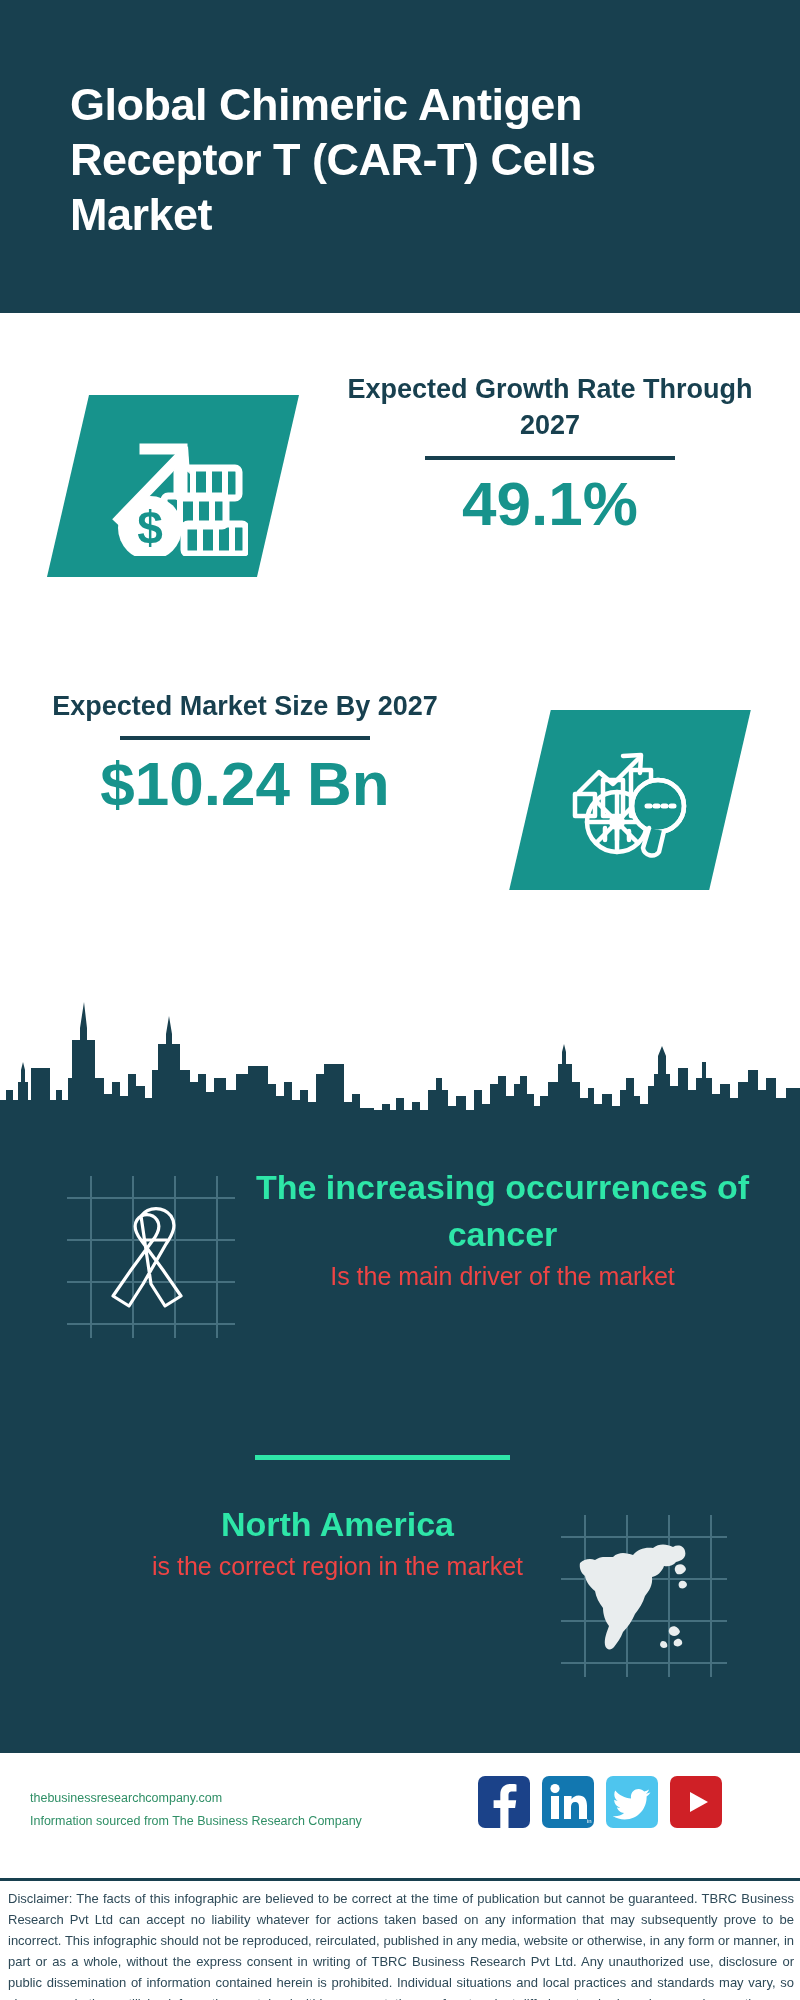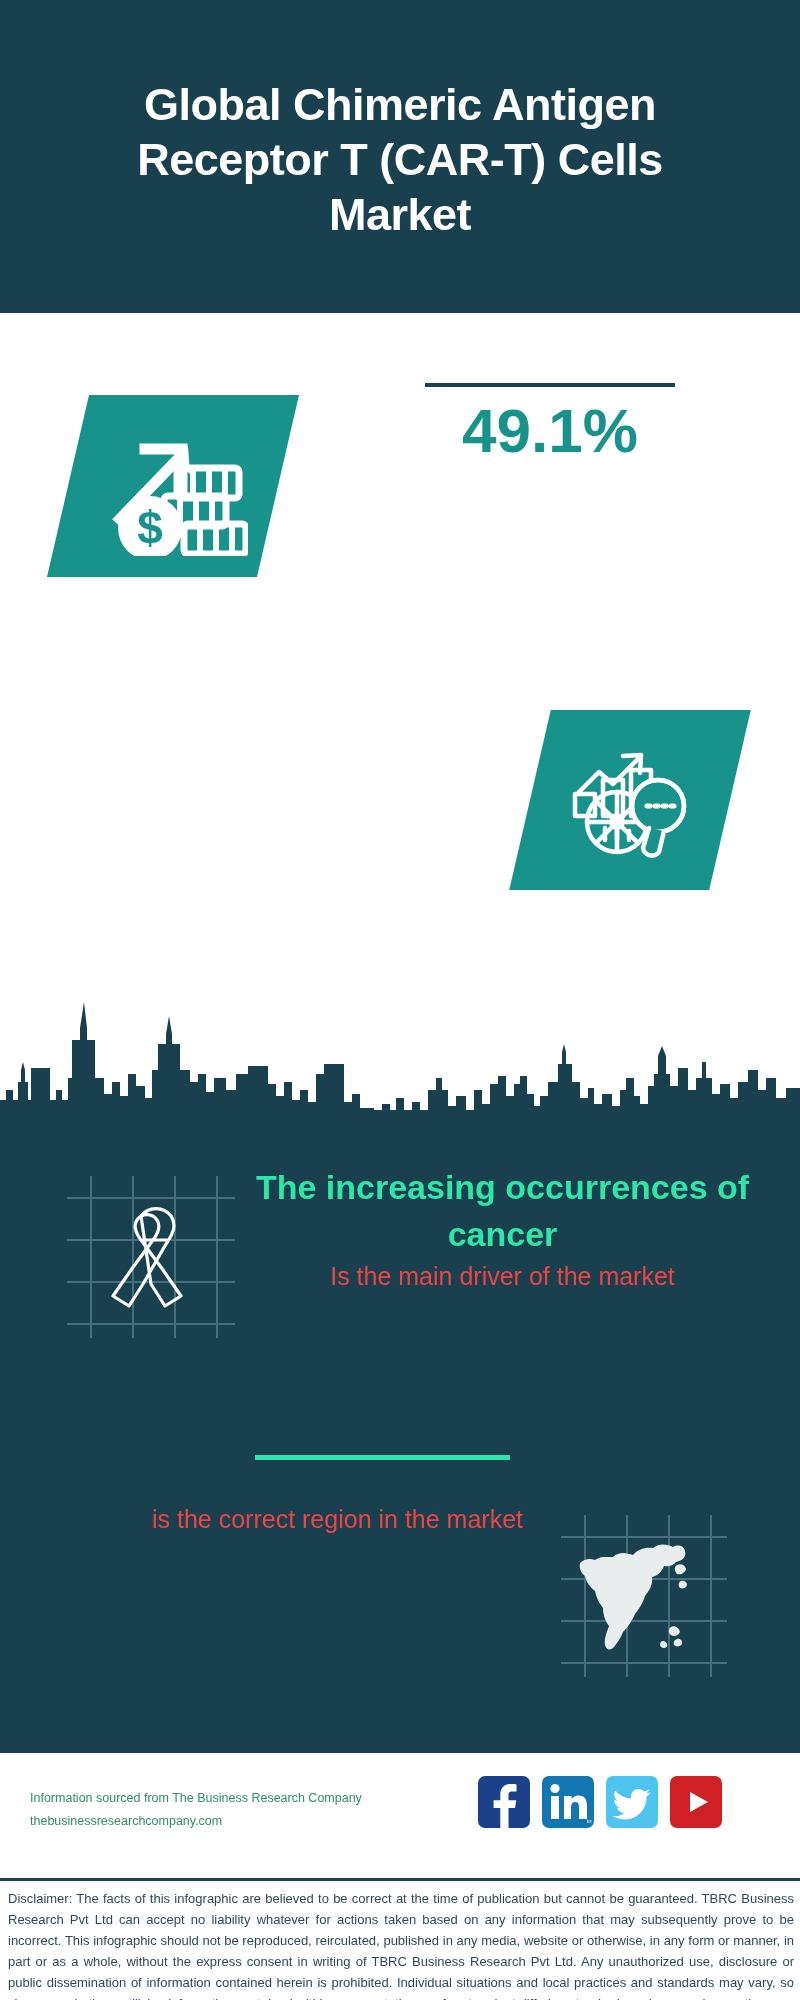--- a/index.html
+++ b/index.html
@@ -16,21 +16,20 @@
   .header{
     position:absolute; left:0; top:0; width:800px; height:313px;
     background:#18404f;
     display:flex; align-items:center; justify-content:center;
   }
   .header-title{
     color:#ffffff;
     font-size:45px;
     font-weight:bold;
     line-height:1.22;
-    text-align:center;
     letter-spacing:-0.5px;
     width:660px;
     padding-top:8px;
   }
 
   
   .stat1{ position:absolute; left:0; top:313px; width:800px; height:340px; }
   .para-left{
     position:absolute; left:68px; top:82px; width:210px; height:182px;
     background:#17938c;
@@ -154,26 +153,32 @@
 
         <rect x="86" y="108" width="62" height="30" rx="4" stroke="#ffffff" stroke-width="7" fill="none"></rect>
         <path d="M102 111 L102 135 M118 111 L118 135 M134 111 L134 135" stroke="#ffffff" stroke-width="6"></path>
 
         <circle cx="52" cy="112" r="32" fill="#ffffff"></circle>
         <text x="52" y="128" font-family="Liberation Sans, sans-serif" font-size="46" font-weight="bold" fill="#17938c" text-anchor="middle">$</text>
       </svg>
     </div>
 
     <div class="stat1-text">
+      <div class="stat-label">Expected Growth Rate Through 2027</div>
       <div class="rule-dark"></div>
       <div class="stat-value">49.1%</div>
     </div>
   </div>
 
   <div class="stat2">
+    <div class="stat2-text">
+      <div class="stat-label">Expected Market Size By 2027</div>
+      <div class="rule-dark"></div>
+      <div class="stat-value">$10.24 Bn</div>
+    </div>
 
     <div class="para-right"></div>
     <div class="para-right-inner">
       <svg width="130" height="128" viewBox="0 0 130 128" fill="none" stroke="#ffffff" stroke-width="4.5" stroke-linecap="round" stroke-linejoin="round">
 
         <path d="M14 56 L34 36 L48 48 L74 22"></path>
         <path d="M58 20 L76 19 L75 37"></path>
 
         <rect x="10" y="58" width="20" height="22"></rect>
         <rect x="38" y="44" width="20" height="36"></rect>
@@ -218,20 +223,21 @@
     <div class="fact-text" style="left:255px; top:14px; width:495px;">
       <div class="fact-hl">The increasing occurrences of cancer</div>
       <div class="fact-sub">Is the main driver of the market</div>
     </div>
   </div>
 
   <div class="green-divider"></div>
 
   <div class="fact fact-2">
     <div class="fact-text" style="left:55px; top:6px; width:565px;">
+      <div class="fact-hl">North America</div>
       <div class="fact-sub">is the correct region in the market</div>
     </div>
     <div class="icon-grid" style="left:555px; top:14px;">
       <svg width="190" height="175" viewBox="0 0 190 175" fill="none">
         <g stroke="#46707f" stroke-width="2">
           <path d="M6 28 H172 M6 70 H172 M6 112 H172 M6 154 H172"></path>
           <path d="M30 6 V168 M72 6 V168 M114 6 V168 M156 6 V168"></path>
         </g>
         <g fill="#e9edee">
           <path d="M58 48 c6 -6 14 -4 20 -2 c5 -6 12 -8 20 -7 c6 -5 14 -4 20 -1 c5 -3 11 -1 12 4 c2 7 -4 10 -9 11 c-3 4 -8 5 -12 4 c-2 6 -7 10 -12 11 c1 8 -3 14 -7 19 c-2 7 -6 13 -10 18 c-3 7 -7 13 -12 18 c-2 6 -6 11 -9 15 c-3 4 -8 3 -9 -2 c-1 -7 2 -13 4 -19 c-4 -5 -6 -12 -6 -18 c-4 -5 -7 -11 -8 -17 c-5 -4 -9 -9 -10 -15 c-4 -3 -6 -8 -5 -13 c4 -4 10 -5 15 -3 c3 -2 6 -3 8 -3 Z"></path>
@@ -241,22 +247,22 @@
           <path d="M122 130 c3 -1 6 2 5 5 c-2 3 -6 3 -8 1 c-1 -3 0 -5 3 -6 Z"></path>
           <path d="M108 132 c3 0 5 3 4 6 c-3 2 -6 1 -7 -2 c0 -2 1 -4 3 -4 Z"></path>
           <path d="M96 42 c4 -2 8 0 9 3 c-2 4 -7 4 -10 2 c-1 -2 0 -4 1 -5 Z"></path>
         </g>
       </svg>
     </div>
   </div>
 
   <div class="footer">
     <div class="footer-src">
+      <div>thebusinessresearchcompany.com</div>
       <div>Information sourced from The Business Research Company</div>
-      <div>thebusinessresearchcompany.com</div>
     </div>
 
     <div class="socials">
       <div class="sbox" style="background:#1b4289;">
         <svg width="52" height="52" viewBox="0 0 52 52">
           <path fill="#ffffff" d="M30.5 52 V32 h6.6 l1.1 -7.8 h-7.7 v-5 c0 -2.2 0.7 -3.8 3.9 -3.8 h4.1 V8.4 c-0.7 -0.1 -3.2 -0.3 -6.1 -0.3 c-6 0 -10.1 3.7 -10.1 10.4 v5.7 h-6.7 V32 h6.7 v20 Z"></path>
         </svg>
       </div>
       <div class="sbox" style="background:#1277b0;">
         <svg width="52" height="52" viewBox="0 0 52 52">

